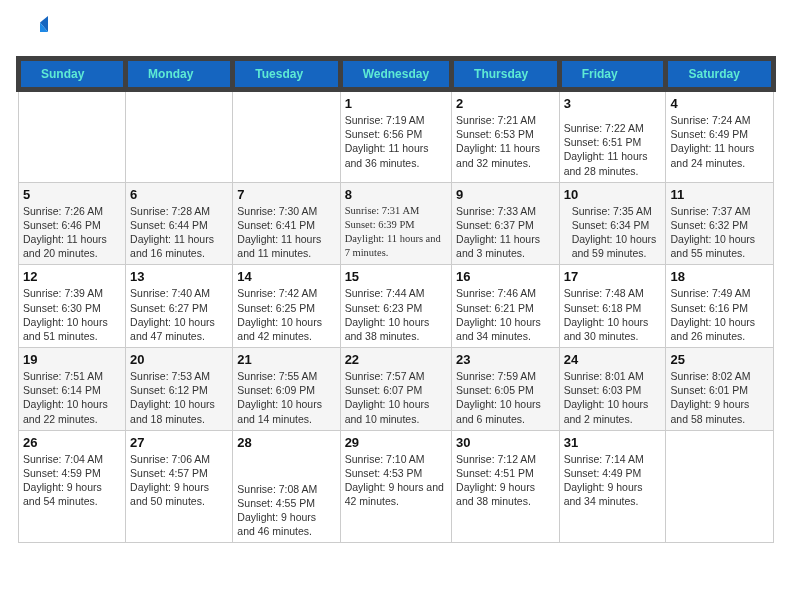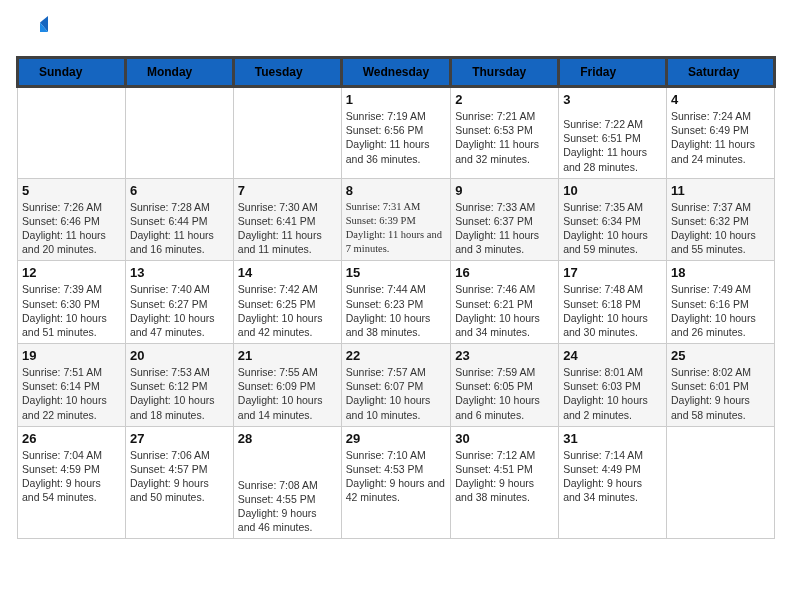--- a/index.html
+++ b/index.html
@@ -44,26 +44,26 @@
       font-size: 15px;
       color: #444;
     }
     .calendar {
       width: 100%;
       border-collapse: collapse;
       font-size: 11px;
     }
     .calendar th {
       background: #1565c0;
-      color: #000000;
+      color: #5eead4;
       padding: 6px 20px;
       text-align: left;
       font-size: 12px;
       font-weight: bold;
-      border: 3px solid #404040;
+      border: 5px solid #404040;
     }
     .calendar td {
       border: 1px solid #ccc;
       vertical-align: top;
       padding: 4px;
       width: 108px;
       min-height: 80px;
       background: #fff;
     }
     .calendar tr:nth-child(even) td {
@@ -173,21 +173,21 @@
 Daylight: 11 hours and 7 minutes.</div>
         </td>
         <td>
           <div class="day-number">9</div>
           <div class="day-info" style="white-space: pre-line;">Sunrise: 7:33 AM
 Sunset: 6:37 PM
 Daylight: 11 hours and 3 minutes.</div>
         </td>
         <td>
           <div class="day-number">10</div>
-          <div class="day-info" style="white-space: pre-line;">Sunrise: 7:35 AM
+          <div class="day-info" style="white-space: pre-line; margin-left: 8px;">Sunrise: 7:35 AM
 Sunset: 6:34 PM
 Daylight: 10 hours and 59 minutes.</div>
         </td>
         <td>
           <div class="day-number">11</div>
           <div class="day-info" style="white-space: pre-line;">Sunrise: 7:37 AM
 Sunset: 6:32 PM
 Daylight: 10 hours and 55 minutes.</div>
         </td>
       </tr>

